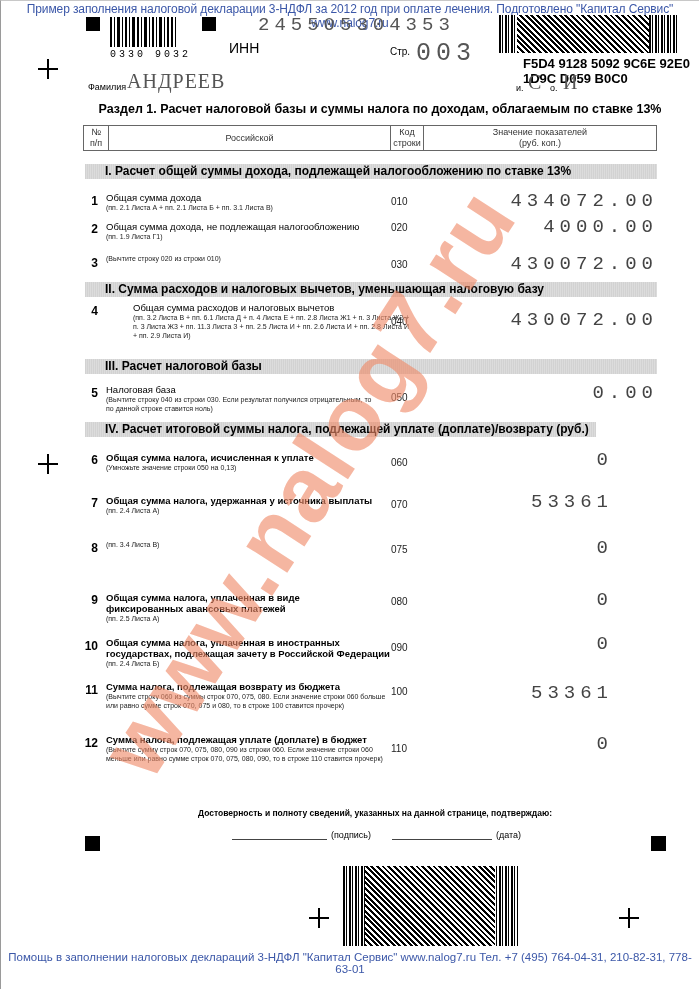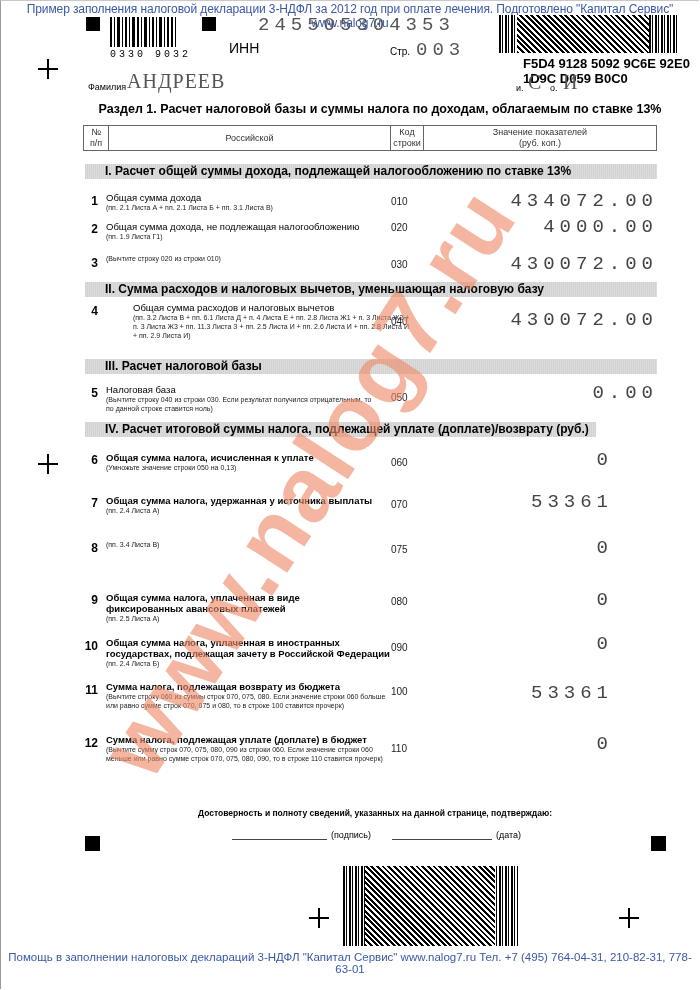--- a/index.html
+++ b/index.html
@@ -81,21 +81,21 @@
     <span style="width:2px"></span>
     <span style="width:1px"></span>
 </div>
 <div class="abs bcnum" style="left:110px;top:49px;">0330 9032</div>
 <div class="abs marker" style="left:202px;top:17px;"></div>
 
 <div class="abs label-sm" style="left:229px;top:40px;font-size:14px;">ИНН</div>
 <div class="abs mono-big" style="left:258px;top:14px;font-size:19px;">245505304353</div>
 
 <div class="abs label-sm" style="left:390px;top:46px;font-size:10px;">Стр.</div>
-<div class="abs mono-big" style="left:416px;top:39px;font-size:19px;">003</div>
+<div class="abs mono-big" style="left:416px;top:39px;font-size:25px;">003</div>
 
 <div class="abs pdf417" style="left:499px;top:15px;width:178px;height:38px;">
   <div class="pdf-inner" style="left:18px;top:0;width:132px;height:38px;"></div>
 </div>
 <div class="abs" style="left:523px;top:56px;font-size:13px;font-weight:bold;">F5D4 9128 5092 9C6E 92E0 1D9C D059 B0C0</div>
 
 <div class="abs cross" style="left:38px;top:59px;"></div>
 <div class="abs cross" style="left:38px;top:454px;"></div>
 <div class="abs cross" style="left:309px;top:908px;"></div>
 <div class="abs cross" style="left:619px;top:908px;"></div>

